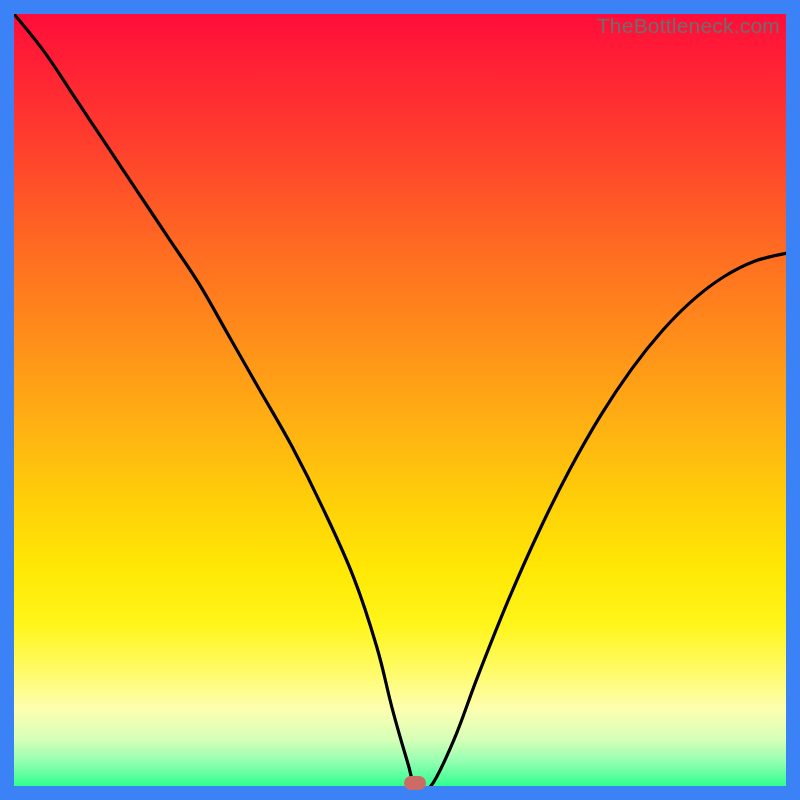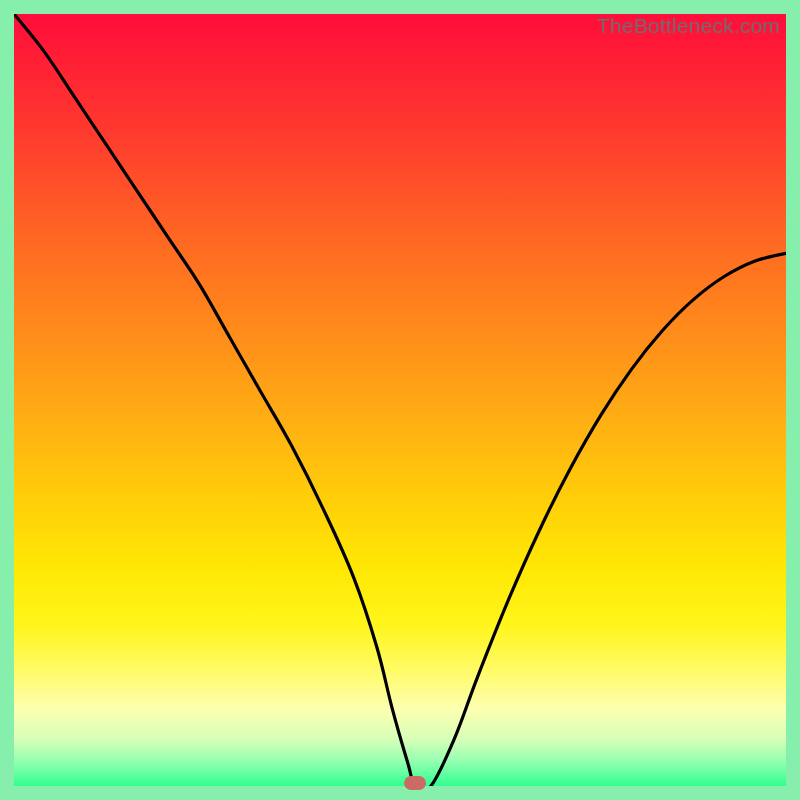--- a/index.html
+++ b/index.html
@@ -8,21 +8,21 @@
     width: 800px;
     height: 800px;
     background: #000;
     overflow: hidden;
     font-family: Arial, Helvetica, sans-serif;
   }
   .frame {
     position: relative;
     width: 800px;
     height: 800px;
-    background: #86efac;
+    background: #3b82f6;
   }
   .plot-area {
     position: absolute;
     left: 14px;
     top: 14px;
     width: 772px;
     height: 772px;
     
     background: linear-gradient(to bottom,
       #ff0d3a 0%,

